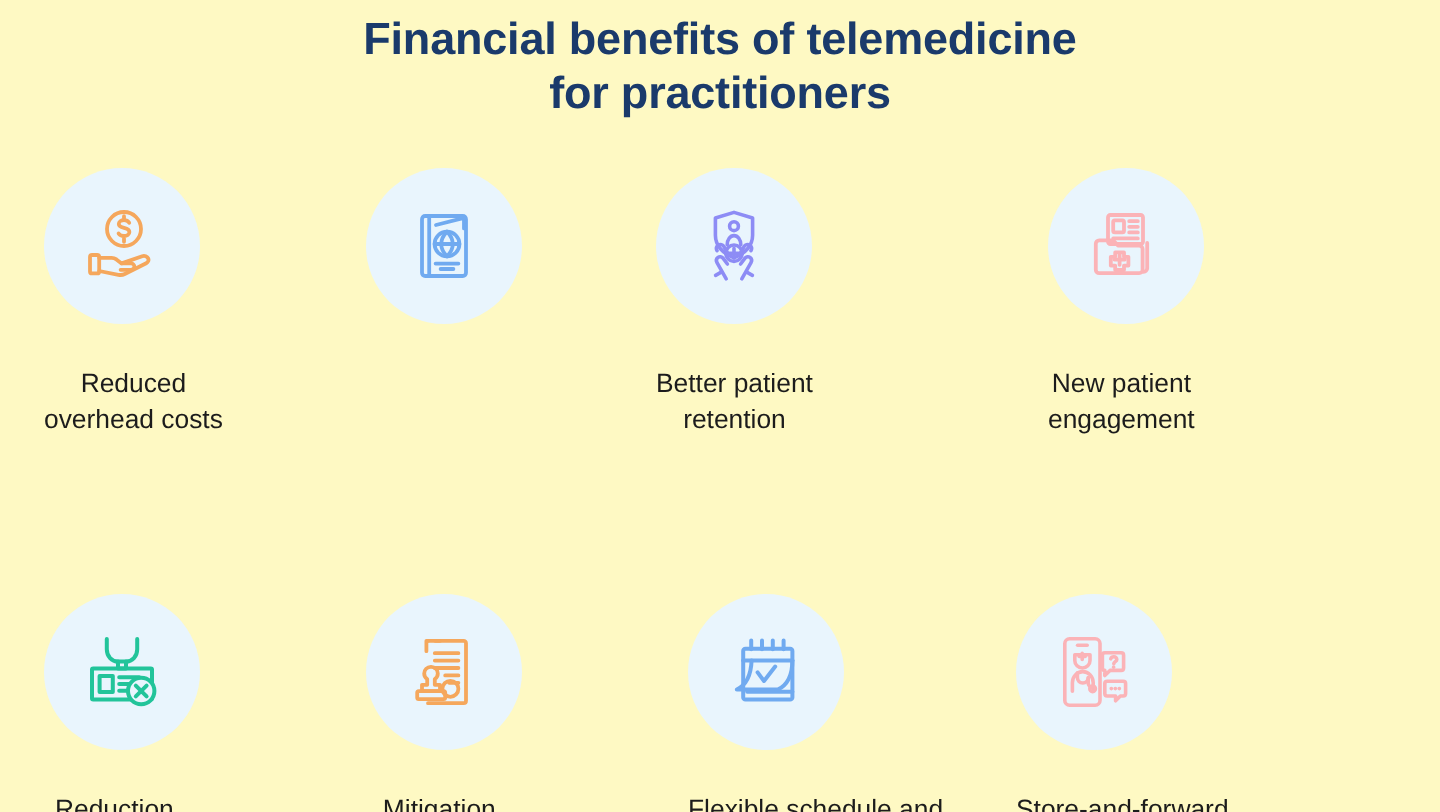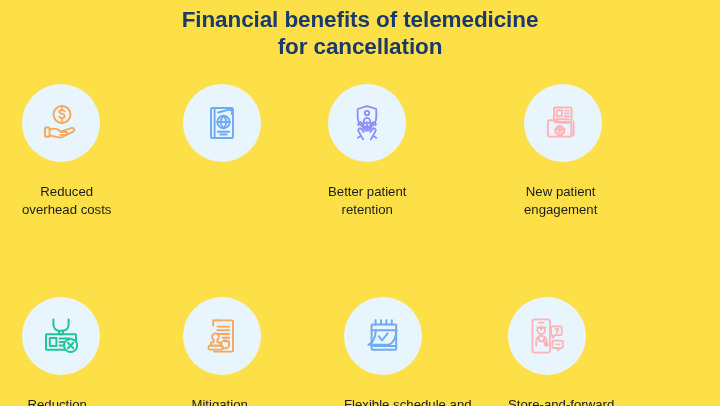--- a/index.html
+++ b/index.html
@@ -11,21 +11,21 @@
     width: 720px;
     height: 406px;
     overflow: hidden;
     font-family: "Liberation Sans", sans-serif;
     -webkit-font-smoothing: antialiased;
   }
   .page {
     position: relative;
     width: 720px;
     height: 406px;
-    background: #fde047;
+    background: #fef9c3;
   }
 
   
   .title {
     position: absolute;
     top: 6px;
     left: 0;
     width: 720px;
     text-align: center;
     color: #1a3a6b;
@@ -83,21 +83,21 @@
     white-space: pre-line;
   }
 </style>
 </head>
 <body>
 
 <div class="page">
 
   <div class="title">
     <span class="title-line">Financial benefits of telemedicine</span>
-    <span class="title-line">for cancellation</span>
+    <span class="title-line">for practitioners</span>
   </div>
 
   <div class="grid">
 
     <div class="row">
 
       <div class="cell c0">
         <div class="badge">
           <span>
             <svg width="44" height="44" viewBox="0 0 44 44" fill="none" stroke="#f5a75c" stroke-width="1.9" stroke-linecap="round" stroke-linejoin="round">

